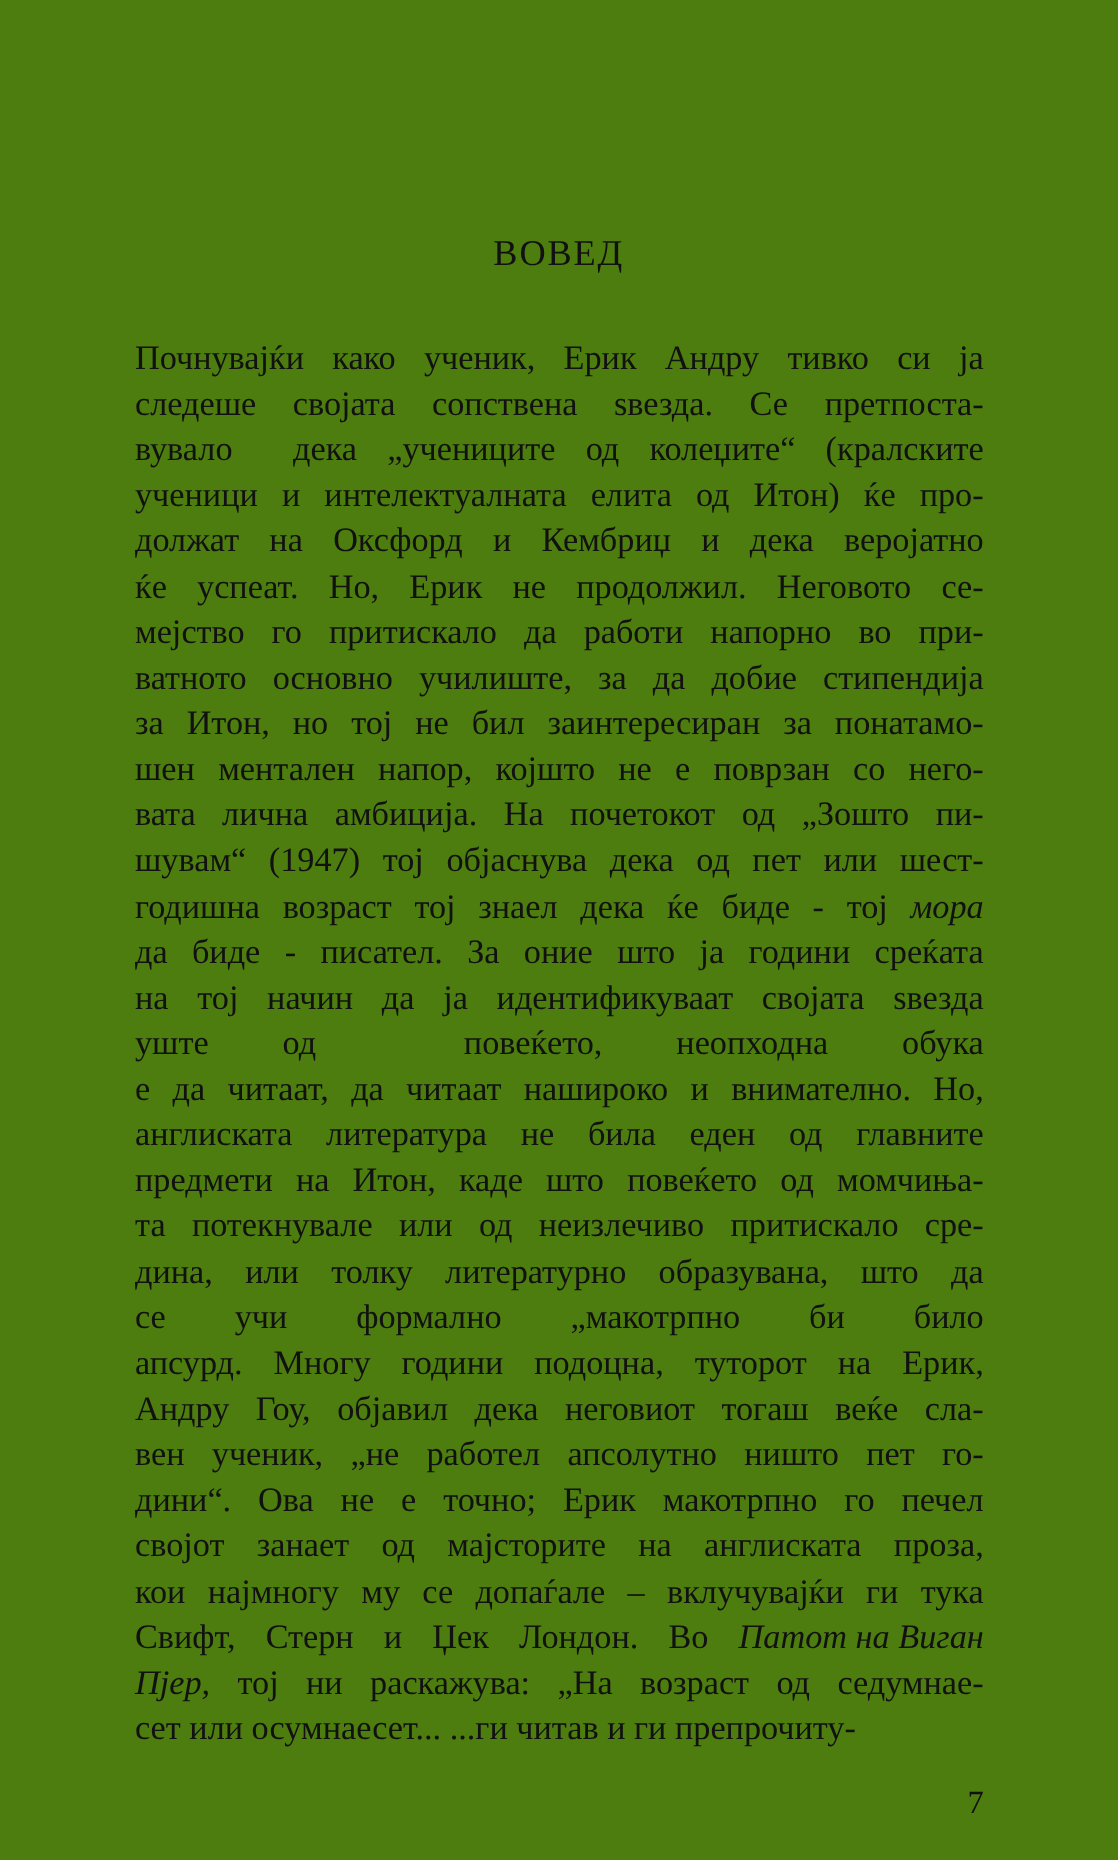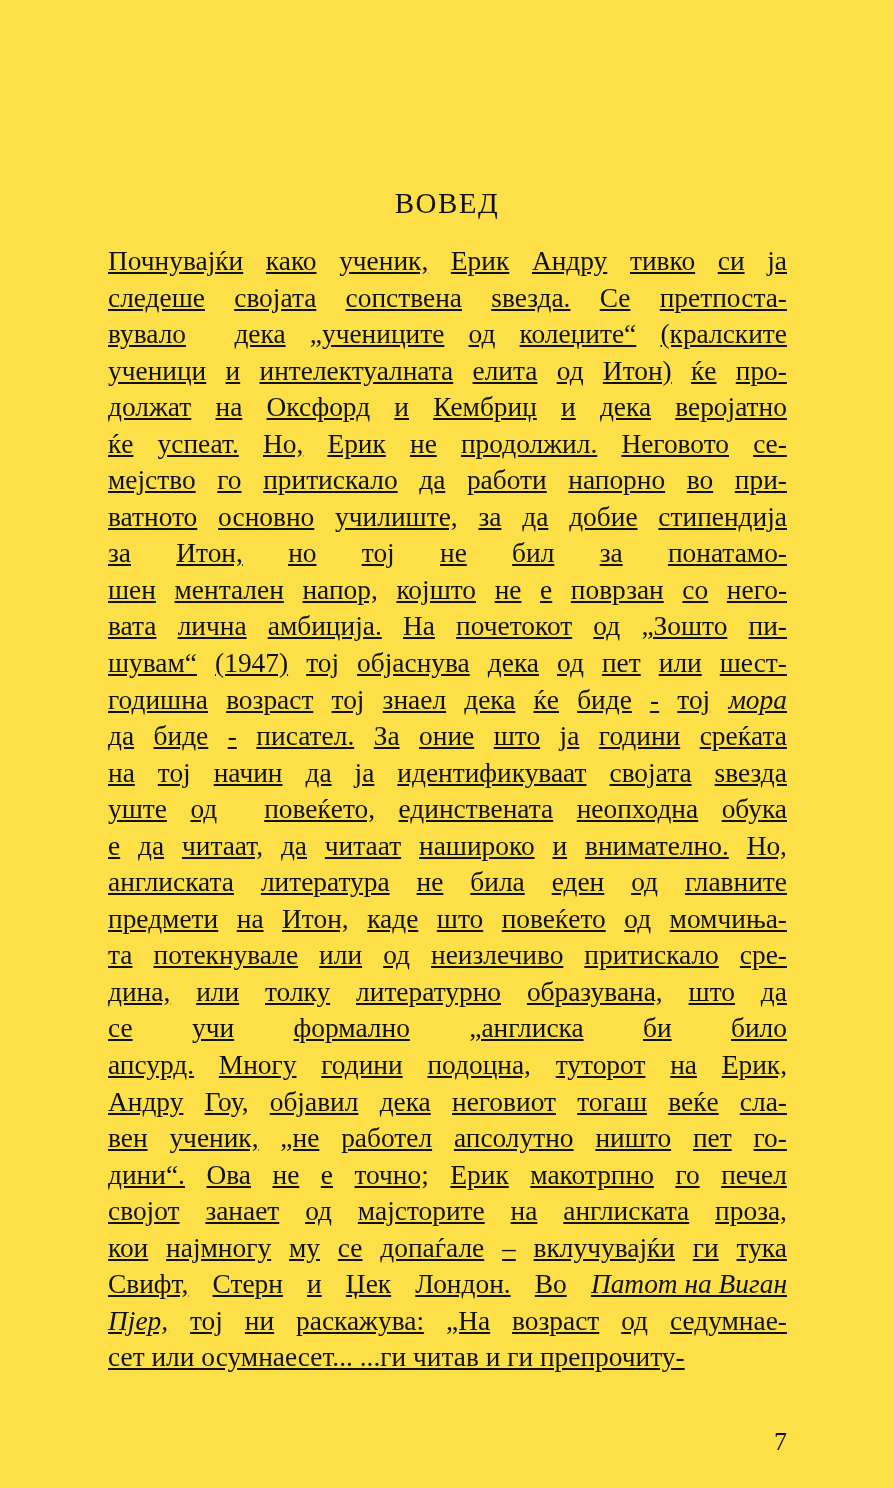--- a/index.html
+++ b/index.html
@@ -4,43 +4,42 @@
 <style>
   html, body {
     margin: 0;
     padding: 0;
     background: #ffffff;
   }
   .page {
     position: relative;
     width: 894px;
     height: 1488px;
-    background: #fde047;
+    background: #4d7c0f;
     margin: 0 auto;
     overflow: hidden;
     font-family: "Liberation Serif", "DejaVu Serif", serif;
     color: #111111;
   }
   .page-title {
     position: absolute;
     top: 168px;
     left: 0;
     width: 894px;
     text-align: center;
     font-size: 29px;
     letter-spacing: 1.5px;
     font-weight: 400;
     color: #111111;
   }
   .body-block {
     position: absolute;
-    top: 243px;
+    top: 268px;
     left: 108px;
     width: 679px;
-    text-decoration: underline;
   }
   .tline {
     display: block;
     font-size: 27.4px;
     line-height: 36.55px;
     white-space: nowrap;
     color: #111111;
   }
   
   .tline.just {
@@ -153,20 +152,21 @@
         <span class="w">добие</span>
         <span class="w">стипендија</span>
       </div>
       <div class="tline just">
         <span class="w">за</span>
         <span class="w">Итон,</span>
         <span class="w">но</span>
         <span class="w">тој</span>
         <span class="w">не</span>
         <span class="w">бил</span>
+        <span class="w">заинтересиран</span>
         <span class="w">за</span>
         <span class="w">понатамо-</span>
       </div>
       <div class="tline just">
         <span class="w">шен</span>
         <span class="w">ментален</span>
         <span class="w">напор,</span>
         <span class="w">којшто</span>
         <span class="w">не</span>
         <span class="w">е</span>
@@ -227,21 +227,20 @@
         <span class="w">ја</span>
         <span class="w">идентификуваат</span>
         <span class="w">својата</span>
         <span class="w">ѕвезда</span>
       </div>
       <div class="tline just">
         <span class="w">уште</span>
         <span class="w">од</span>
         <span class="w"></span>
         <span class="w">повеќето,</span>
-        <span class="w">единствената</span>
         <span class="w">неопходна</span>
         <span class="w">обука</span>
       </div>
       <div class="tline just">
         <span class="w">е</span>
         <span class="w">да</span>
         <span class="w">читаат,</span>
         <span class="w">да</span>
         <span class="w">читаат</span>
         <span class="w">нашироко</span>
@@ -283,21 +282,21 @@
         <span class="w">толку</span>
         <span class="w">литературно</span>
         <span class="w">образувана,</span>
         <span class="w">што</span>
         <span class="w">да</span>
       </div>
       <div class="tline just">
         <span class="w">се</span>
         <span class="w">учи</span>
         <span class="w">формално</span>
-        <span class="w">„англиска</span>
+        <span class="w">„макотрпно</span>
         <span class="w">би</span>
         <span class="w">било</span>
       </div>
       <div class="tline just">
         <span class="w">апсурд.</span>
         <span class="w">Многу</span>
         <span class="w">години</span>
         <span class="w">подоцна,</span>
         <span class="w">туторот</span>
         <span class="w">на</span>

